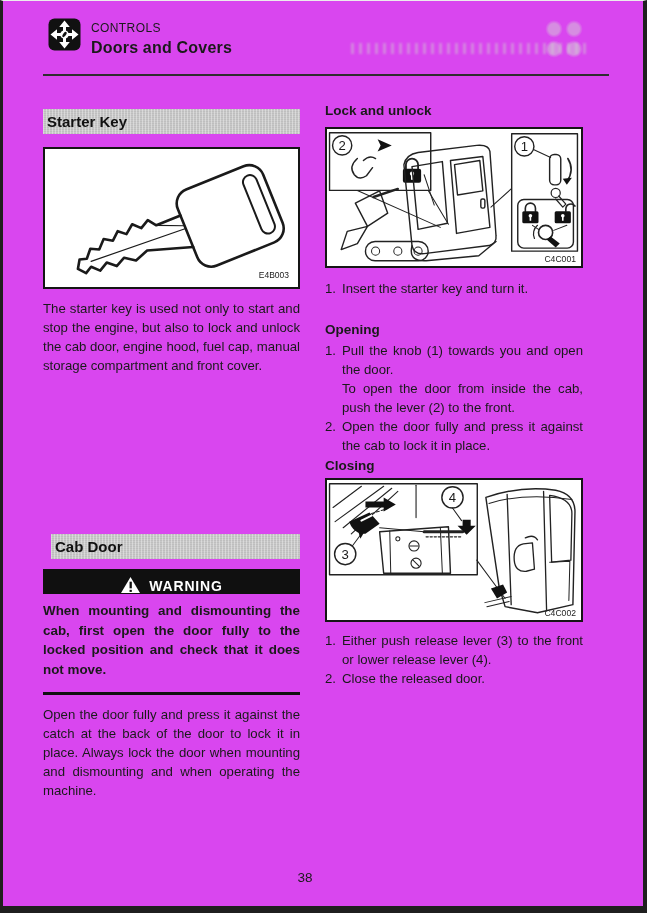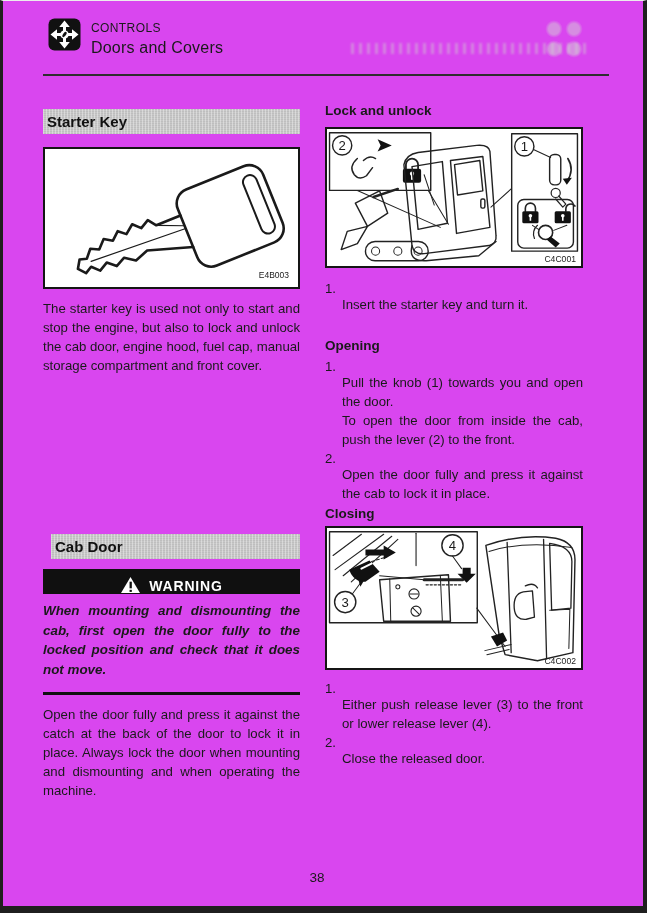--- a/index.html
+++ b/index.html
@@ -10,21 +10,21 @@
   }
   .page{
     position:absolute;inset:0;background:#d946ef;box-sizing:border-box;
     border-left:3px solid #1f1f1f;border-right:4px solid #1f1f1f;
     border-bottom:7px solid #1f1f1f;border-top:1px solid #ececec;
   }
   
   .chapter-icon{position:absolute;left:45px;top:17px;width:33px;height:33px;}
   .header-block{position:absolute;left:88px;top:20px;}
   .chapter-label{font-size:12px;letter-spacing:.4px;}
-  .page-title{font-size:16px;font-weight:normal;margin-top:4px;letter-spacing:.2px;}
+  .page-title{font-size:16px;font-weight:bold;margin-top:4px;letter-spacing:.2px;}
   .header-rule{position:absolute;left:40px;top:73px;width:566px;height:2px;background:#2e2e2e;}
   .scan-smudge{
     position:absolute;left:348px;top:42px;width:235px;height:11px;opacity:.45;
     background:repeating-linear-gradient(90deg,#cfcfcf 0 3px,transparent 3px 8px);
     filter:blur(.8px);
   }
   .scan-blob{
     position:absolute;left:541px;top:18px;width:40px;height:40px;opacity:.5;
     background:radial-gradient(#d4d4d4 38%,transparent 62%);background-size:20px 20px;
     filter:blur(.6px);
@@ -48,34 +48,34 @@
   .figure svg{display:block;width:100%;height:100%;}
   svg text{font-family:"Liberation Sans",sans-serif;fill:#1a1a1a;}
   .fig-label{font-size:8.5px;}
   .para{font-size:13.2px;line-height:19px;text-align:justify;margin-top:10px;}
   .warning-banner{
     margin-top:10px;height:25px;background:#101010;color:#fff;
     display:flex;align-items:flex-end;justify-content:center;gap:8px;
     font-weight:bold;font-size:14px;letter-spacing:.8px;
   }
   .warning-banner svg{display:block;}
-  .warning-body{font-weight:bold;font-size:13.4px;line-height:19.5px;text-align:justify;margin-top:7px;font-style:italic;}
+  .warning-body{font-weight:bold;font-size:13.4px;line-height:19.5px;text-align:justify;margin-top:7px;}
   .warning-rule{height:3px;background:#101010;margin-top:2px;}
   .subhead{font-weight:bold;font-size:13.5px;height:18px;}
   .opening-head{margin-top:24px;}
   .closing-head{margin-top:3px;}
   .steps{font-size:13.2px;line-height:19px;}
   .steps-lock{margin-top:11px;}
   .steps-open{margin-top:1px;}
   .steps-close{margin-top:9px;}
   .step{display:flex;}
   .step-num{width:17px;flex:none;}
-  .step-body{flex:1;text-align:justify;margin-top:16px;}
+  .step-body{flex:1;text-align:justify;}
   
-  .page-num{position:absolute;left:296px;top:869px;width:36px;text-align:center;font-size:13.5px;}
+  .page-num{position:absolute;left:284px;top:869px;width:36px;text-align:center;font-size:13.5px;}
 </style>
 </head>
 <body>
 
 <div class="page">
 
   <div class="chapter-icon">
     <svg viewBox="0 0 33 33">
       <rect x="0.5" y="0.5" width="32" height="32" rx="6" fill="#111"></rect>
       <polygon points="16.5,2.5 21.8,9 18,9 18,13 15,13 15,9 11.2,9" fill="#fff"></polygon>

